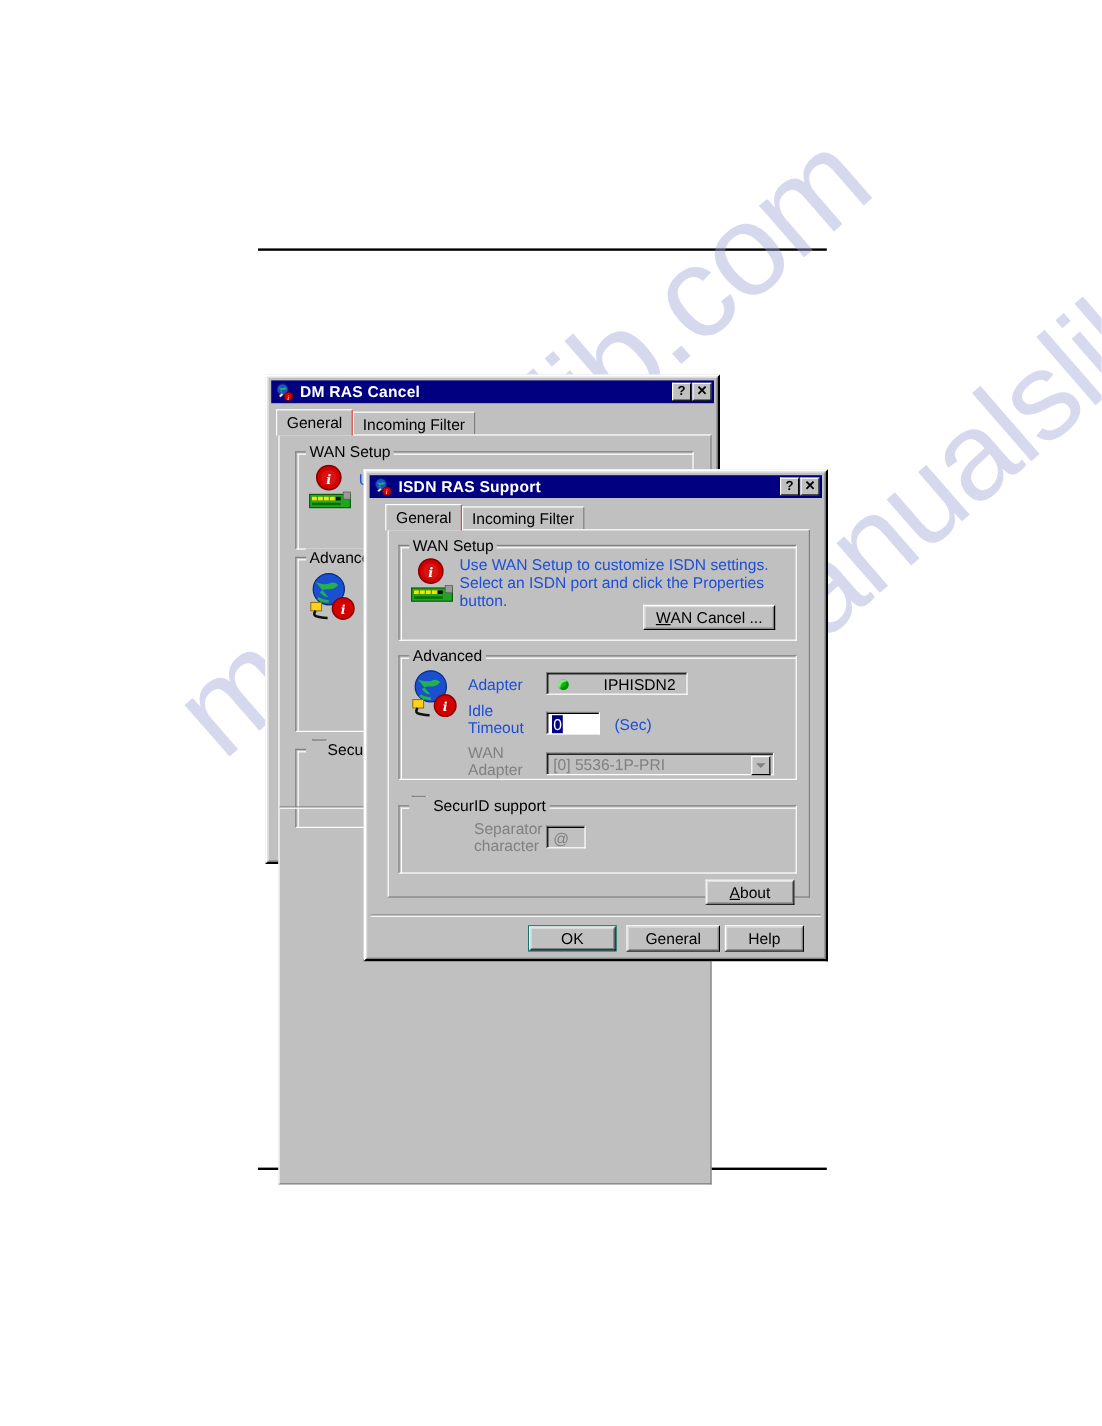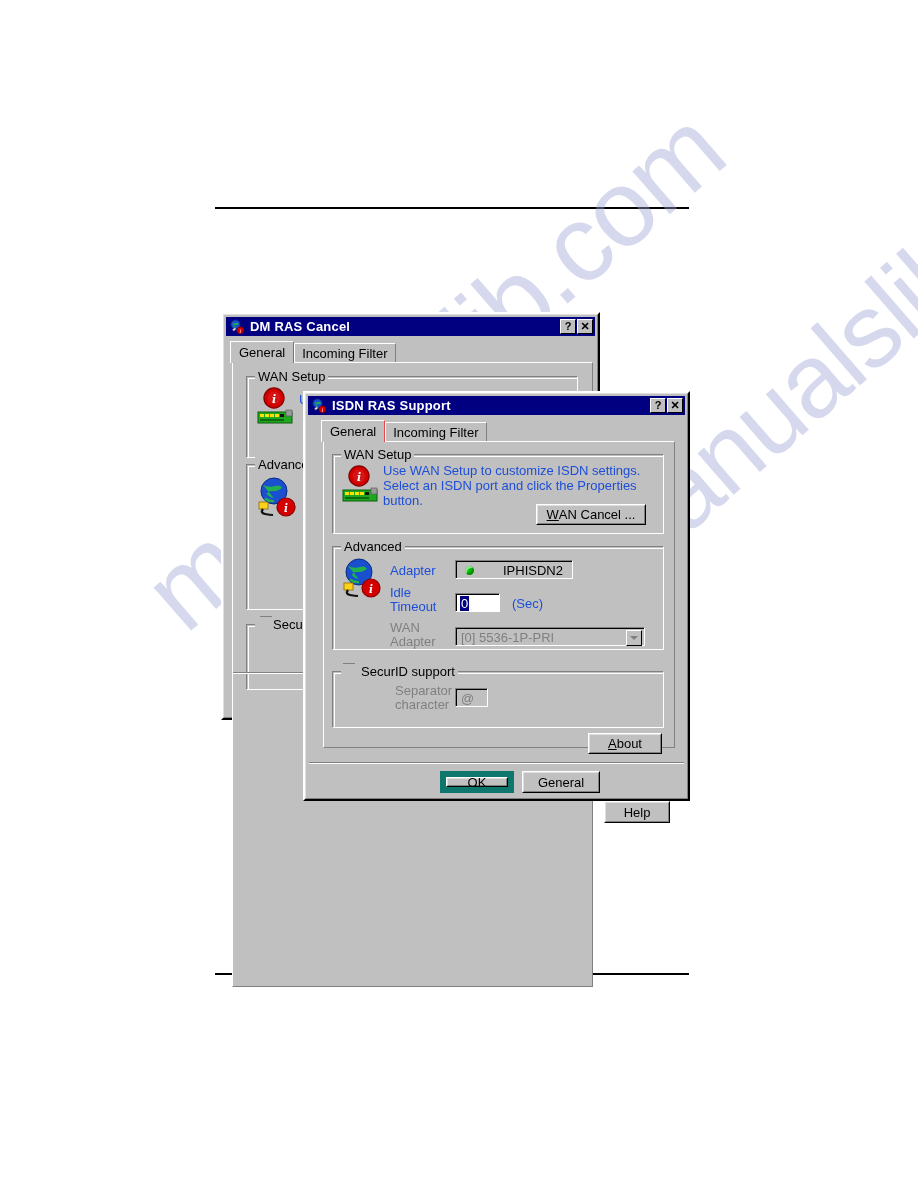--- a/index.html
+++ b/index.html
@@ -216,21 +216,21 @@
     border-left: 1px solid #dfdfdf;
     border-right: 1px solid #808080;
     border-bottom: 1px solid #808080;
     width: 100%;
     height: 100%;
     display: flex;
     align-items: center;
     justify-content: center;
     box-sizing: border-box;
   }
-  .btn.default { border: 6px solid #0f766e; }
+  .btn.default { border: 1px solid #0f766e; }
   .btn.default > span {
     border-top: 1px solid #ffffff;
     border-left: 1px solid #ffffff;
     border-right: 1px solid #000000;
     border-bottom: 1px solid #000000;
   }
   .btn.default > span > span {
     display: flex; align-items: center; justify-content: center;
     width: 100%; height: 100%;
     border-top: 1px solid #dfdfdf;
@@ -530,18 +530,18 @@
   <div class="btn default" style="left:135px; top:378px; width:74px; height:22px;">
     <span>
         <span>OK</span>
       </span>
   </div>
   <div class="btn" style="left:217px; top:378px; width:78px; height:22px;">
     <span>
         <span>General</span>
       </span>
   </div>
-  <div class="btn" style="left:299px; top:378px; width:66px; height:22px;margin-top:30px;">
+  <div class="btn" style="left:299px; top:378px; width:66px; height:22px;">
     <span>
         <span>Help</span>
       </span>
   </div>
 </div>
 
 </body></html>

